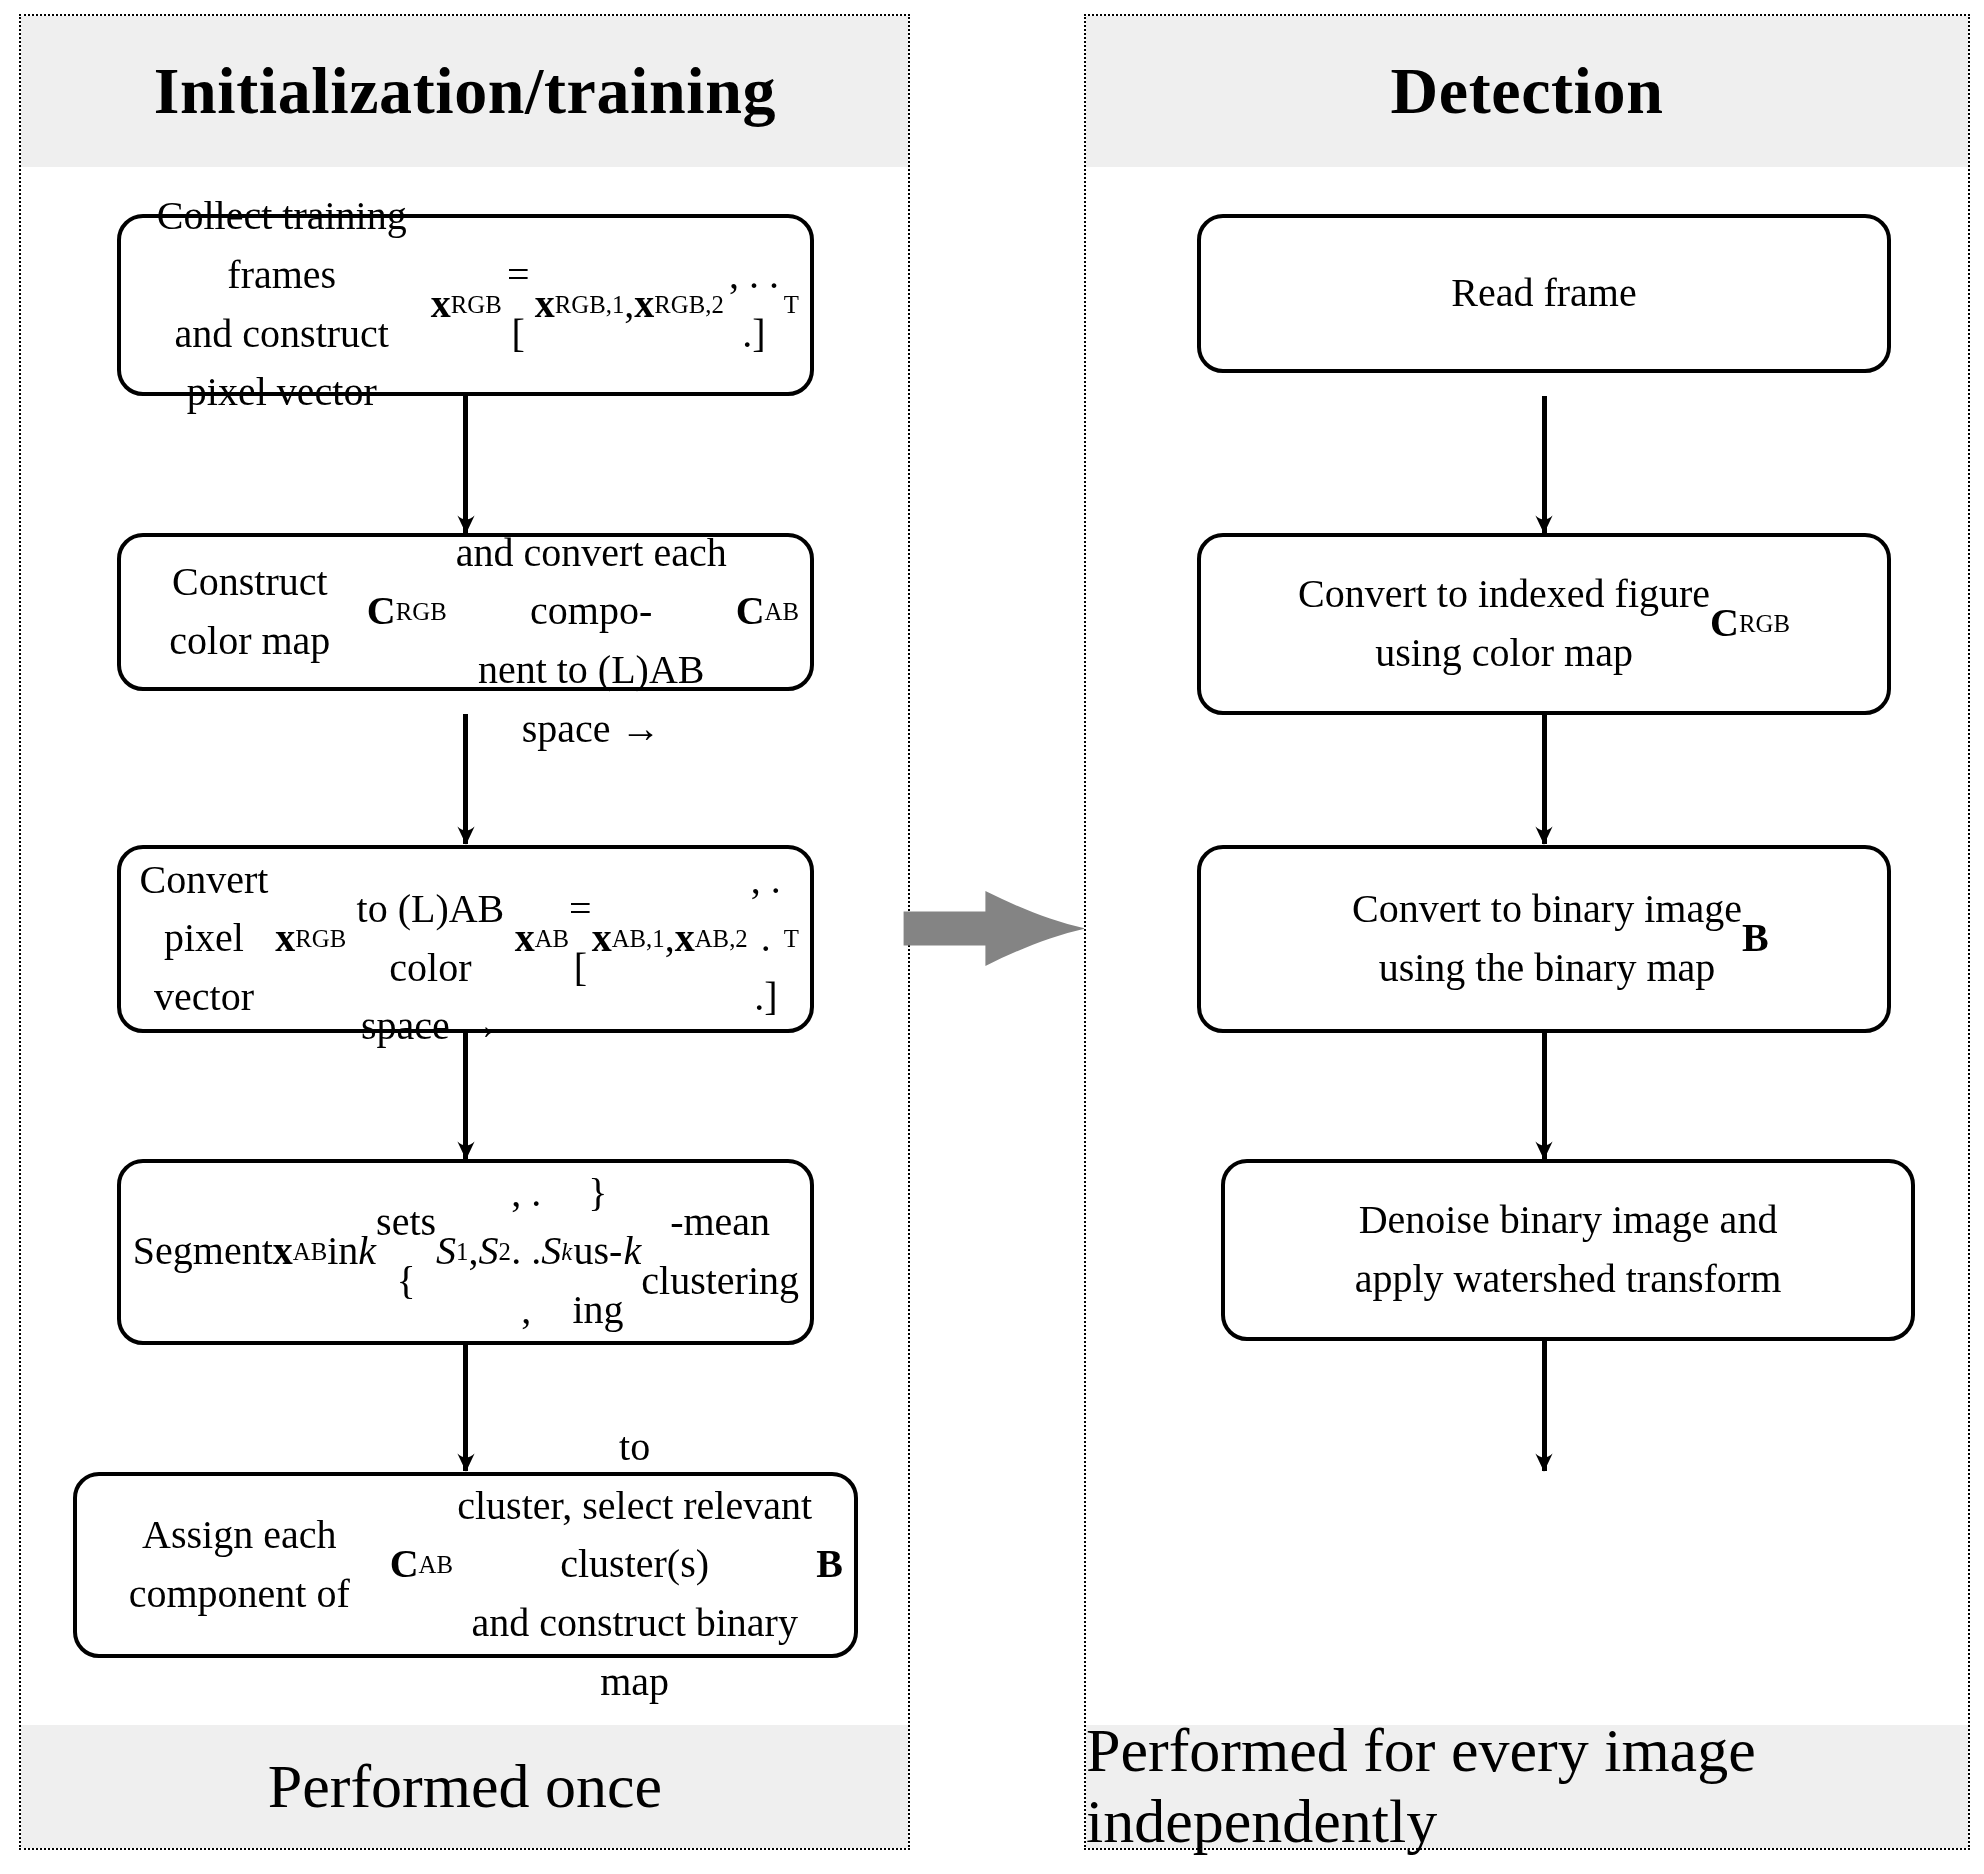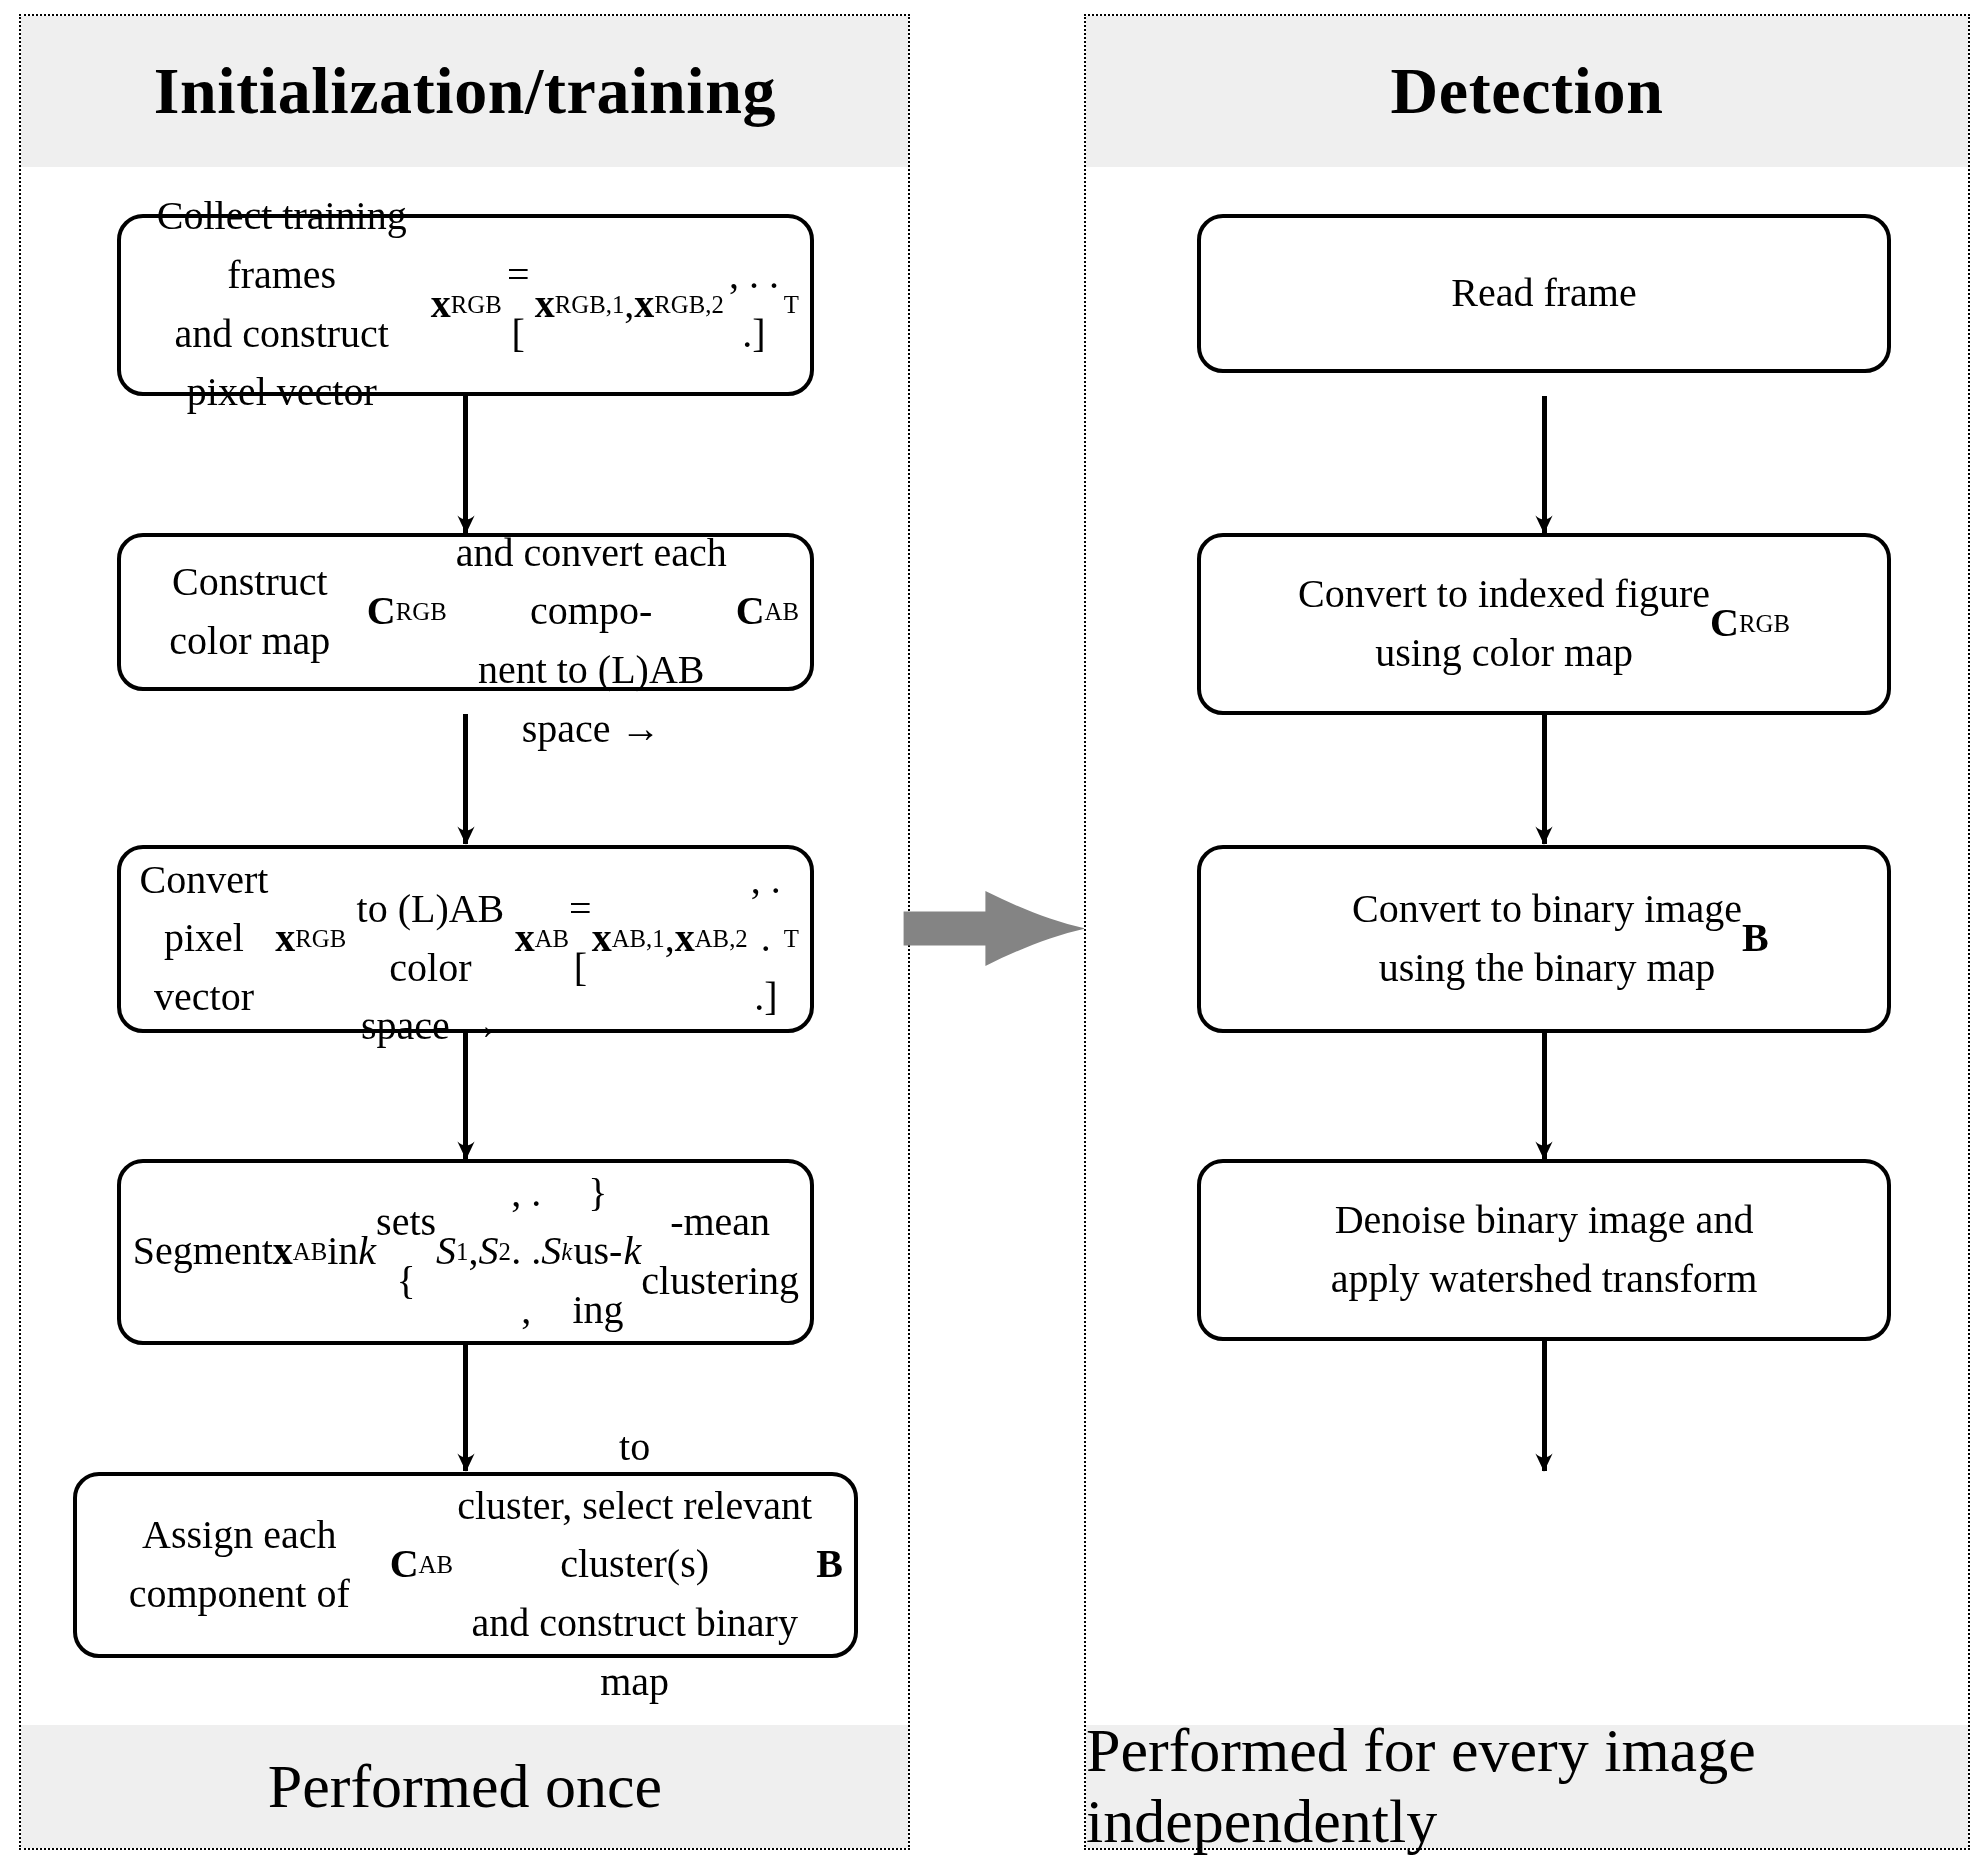--- a/index.html
+++ b/index.html
@@ -72,21 +72,21 @@
   .lc1{top:380px;height:137px;}
   .lc2{top:698px;height:130px;}
   .lc3{top:1017px;height:126px;}
   .lc4{top:1328px;height:127px;}
 
   
   .r-node{left:111px;width:694px;}
   .r1{top:198px;height:159px;}
   .r2{top:517px;height:182px;}
   .r3{top:829px;height:188px;padding-left:44px;}
-  .r4{top:1143px;height:182px;}
+  .r4{top:1143px;height:182px;margin-left:24px;}
   .r5{top:1456px;height:182px;}
   .r-conn{left:456px;}
   .rc1{top:380px;height:137px;}
   .rc2{top:698px;height:130px;}
   .rc3{top:1017px;height:126px;}
   .rc4{top:1324px;height:131px;}
 </style>
 </head>
 <body>
 

